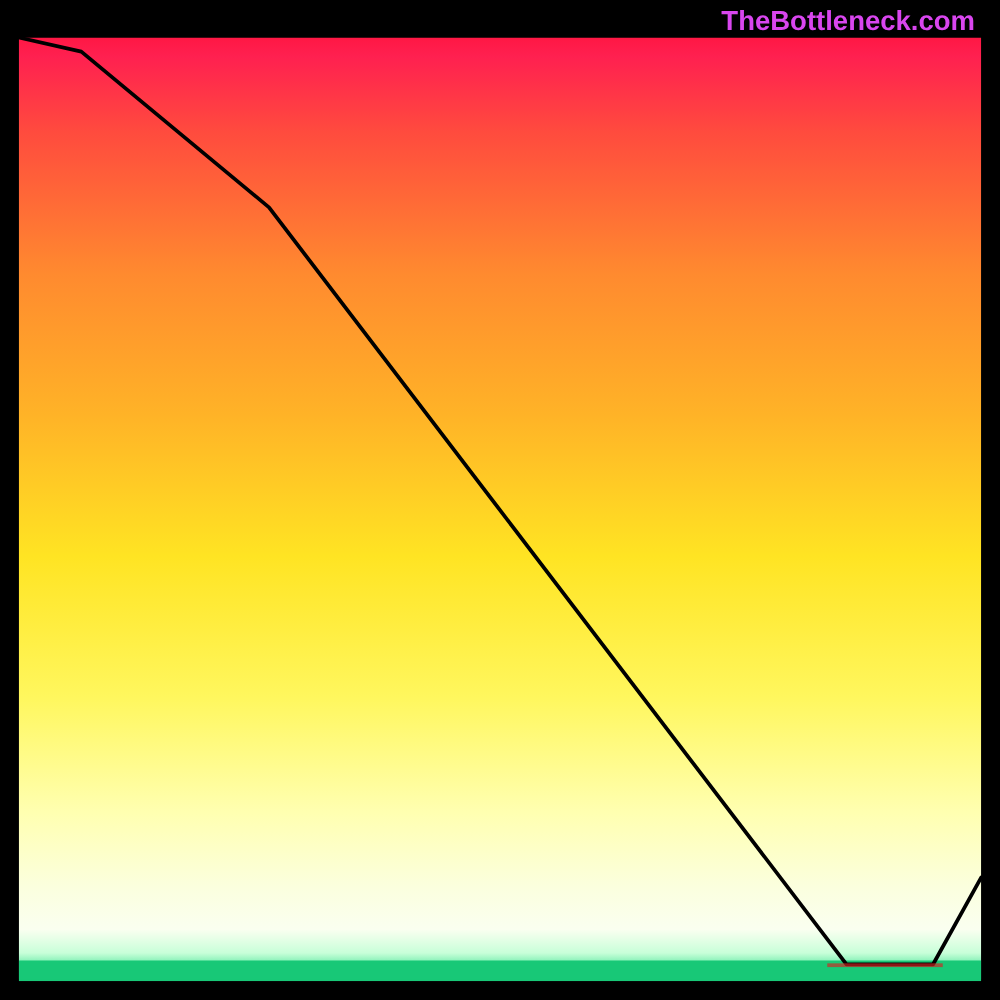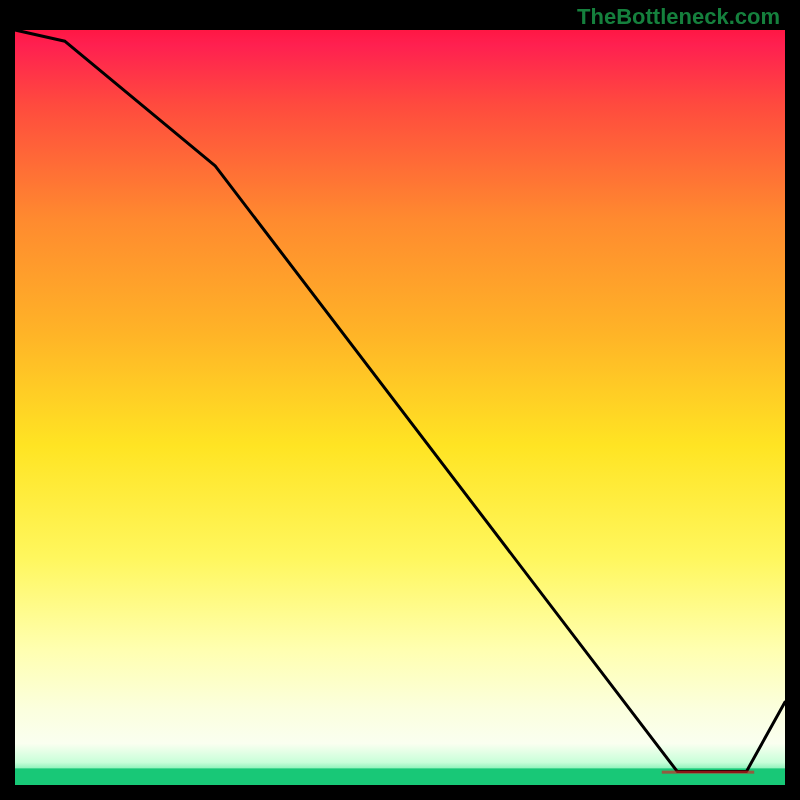--- a/index.html
+++ b/index.html
@@ -5,21 +5,21 @@
   * { margin: 0; padding: 0; box-sizing: border-box; }
   html, body { width: 800px; height: 800px; background: #000; overflow: hidden; }
   .wrap { width: 800px; height: 800px; position: relative; }
   .watermark {
     position: absolute;
     top: 4px;
     right: 20px;
     font-family: Arial, Helvetica, sans-serif;
     font-size: 22px;
     font-weight: 600;
-    color: #15803d;
+    color: #d946ef;
     z-index: 3;
   }
   svg { display: block; }
 </style>
 </head>
 <body>
 
 <div class="wrap">
   <div class="watermark">TheBottleneck.com</div>
   <svg id="chart-svg" width="800" height="800" viewBox="0 0 800 800">

